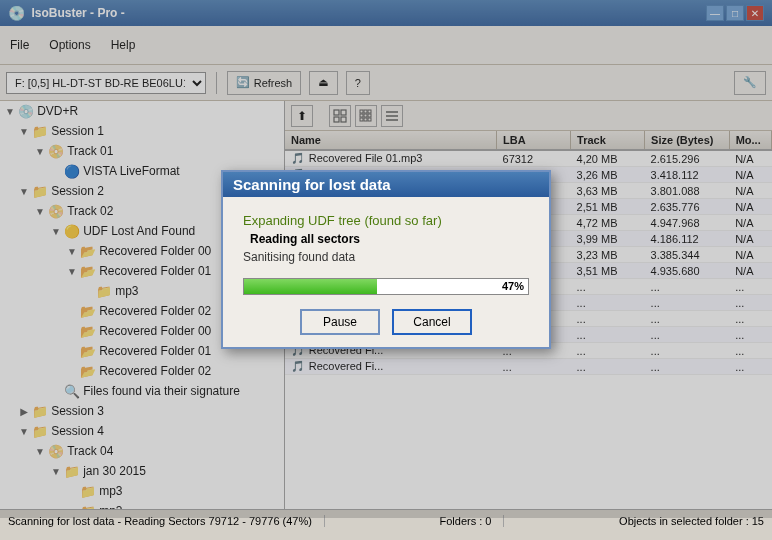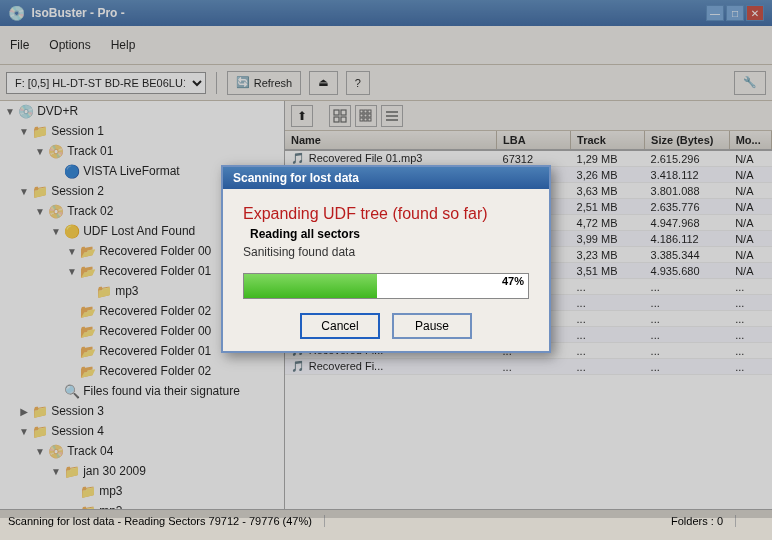--- a/index.html
+++ b/index.html
@@ -205,31 +205,31 @@
       background: #f0ede8;
       border: 2px solid #7090c0;
       box-shadow: 4px 4px 12px rgba(0,0,0,0.4);
       width: 330px;
       padding: 0;
     }
     .modal-title {
       background: linear-gradient(to bottom, #4a7eb5, #2a5a9a);
       color: white;
       padding: 4px 10px;
-      font-size: 12px;
+      font-size: 15px;
       font-weight: bold;
     }
     .modal-body { padding: 16px 20px 12px 20px; }
-    .modal-line1 { font-size: 16px; color: #b91c1c; margin-bottom: 4px; }
+    .modal-line1 { font-size: 13px; color: #4d7c0f; margin-bottom: 4px; }
     .modal-line2 { font-size: 12px; font-weight: bold; color: #000; margin-bottom: 4px; padding-left: 7px; }
     .modal-line3 { font-size: 12px; color: #333; margin-bottom: 14px; }
     .progress-bar-bg {
       background: white;
       border: 1px solid #888;
-      height: 26px;
+      height: 17px;
       margin-bottom: 14px;
       position: relative;
     }
     .progress-bar-fill {
       background: linear-gradient(to bottom, #80d860, #40b820);
       height: 100%;
     }
     .progress-text {
       position: absolute;
       right: 4px; top: 1px;
@@ -447,21 +447,21 @@
           <span class="tree-expand">▼</span>
           <span class="tree-icon">📀</span>
           <span class="tree-label">Track 04</span>
         </div>
       </div>
 
       <div class="tree-node">
         <div class="tree-row indent-3">
           <span class="tree-expand">▼</span>
           <span class="tree-icon">📁</span>
-          <span class="tree-label">jan 30 2009</span>
+          <span class="tree-label">jan 30 2015</span>
         </div>
       </div>
 
       <div class="tree-node">
         <div class="tree-row indent-4">
           <span class="tree-expand">&nbsp;</span>
           <span class="tree-icon">📁</span>
           <span class="tree-label">mp3</span>
         </div>
       </div>
@@ -521,21 +521,21 @@
               <th style="width:70px;">LBA</th>
               <th style="width:70px;">Track</th>
               <th style="width:80px;">Size (Bytes)</th>
               <th style="width:40px;">Mo...</th>
             </tr>
           </thead>
           <tbody id="file-tbody">
           <tr>
     <td><span class="file-icon">🎵</span>Recovered File 01.mp3</td>
     <td>67312</td>
-    <td>1,29 MB</td>
+    <td>4,20 MB</td>
     <td>2.615.296</td>
     <td>N/A</td>
   </tr>
               <tr>
     <td><span class="file-icon">🎵</span>Recovered File 03.mp3</td>
     <td>70314</td>
     <td>3,26 MB</td>
     <td>3.418.112</td>
     <td>N/A</td>
   </tr>
@@ -625,34 +625,35 @@
   </tr>
             </tbody>
         </table>
       </div>
     </div>
   </div>
 
   <div class="status-bar">
     <span class="status-segment">Scanning for lost data - Reading Sectors 79712 - 79776  (47%)</span>
     <span class="status-segment">Folders : 0</span>
+    <span>Objects in selected folder : 15</span>
   </div>
 
   <div class="modal-overlay">
     <div class="modal">
       <div class="modal-title">Scanning for lost data</div>
       <div class="modal-body">
         <div class="modal-line1">Expanding UDF tree (found so far)</div>
         <div class="modal-line2">Reading all sectors</div>
         <div class="modal-line3">Sanitising found data</div>
         <div class="progress-bar-bg">
           <div class="progress-bar-fill" id="progress-fill" style="width:47%"></div>
           <span class="progress-text">47%</span>
         </div>
         <div class="modal-buttons">
+          <button class="modal-btn">Pause</button>
           <button class="modal-btn default">Cancel</button>
-          <button class="modal-btn">Pause</button>
         </div>
       </div>
     </div>
   </div>
 
 </div>
 
 </body></html>

